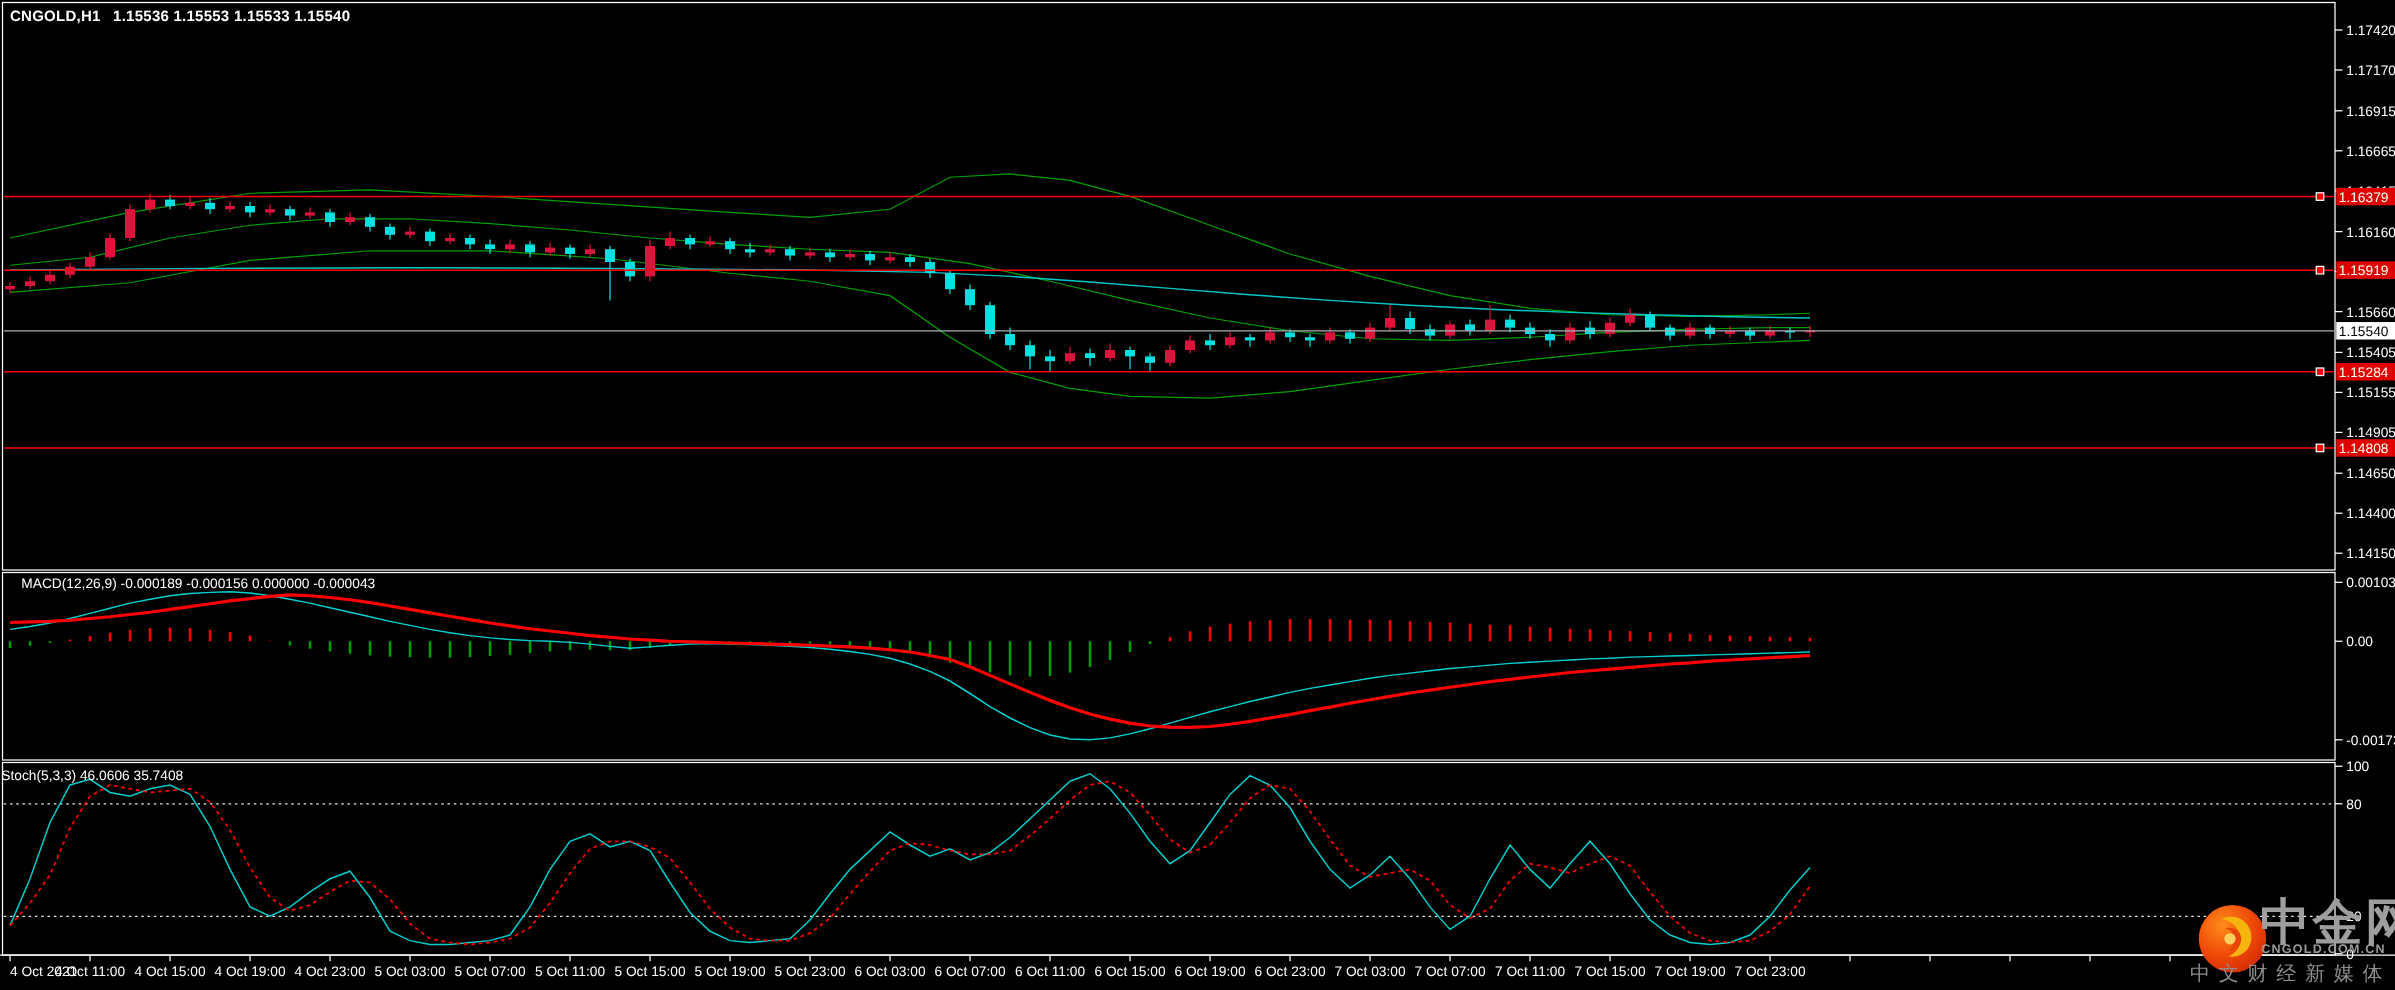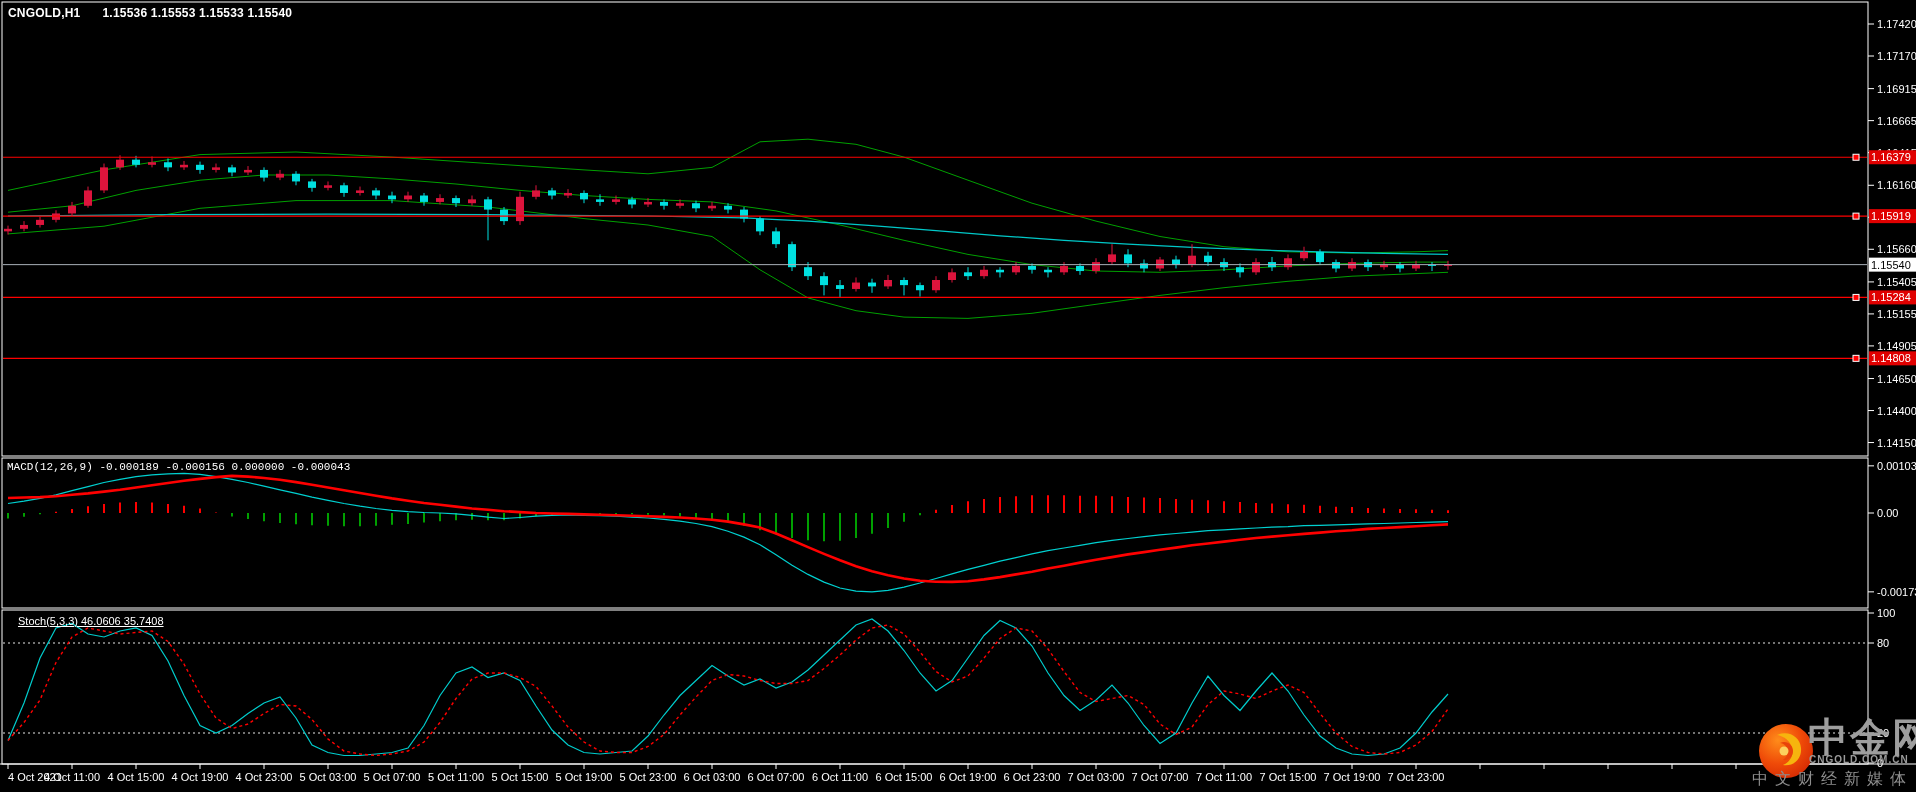--- a/index.html
+++ b/index.html
@@ -1,24 +1,24 @@
 <!DOCTYPE html>
 <html><head>
 <meta charset="utf-8">
 <style>
   html,body{margin:0;padding:0;background:#000;}
   .screen{position:relative;width:1916px;height:792px;background:#000;overflow:hidden;
           font-family:"Liberation Sans",sans-serif;}
   svg{position:absolute;left:0;top:0;}
   .title{position:absolute;left:8px;top:6px;color:#fff;font-size:12px;font-weight:700;
          letter-spacing:.2px;white-space:nowrap;}
-  .title .quotes{font-weight:700;margin-left:22px;}
+  .title .quotes{font-weight:700;margin-left:10px;}
   .ind-label{position:absolute;color:#fff;font-size:11px;font-weight:400;white-space:nowrap;}
-  #macd-label{left:7px;top:461px;font-family:Liberation Mono, monospace;}
-  #stoch-label{left:18px;top:615px;text-decoration:underline;}
+  #macd-label{left:17px;top:461px;}
+  #stoch-label{left:1px;top:615px;}
   .watermark{position:absolute;left:1750px;top:712px;width:170px;color:#9b9b9b;z-index:5;}
   .wm-logo{position:absolute;left:8px;top:8px;}
   .wm-brand{position:absolute;left:58px;top:-2px;font-size:40px;font-weight:700;
             color:#9e9e9e;letter-spacing:2px;white-space:nowrap;}
   .wm-domain{position:absolute;left:59px;top:42px;font-size:10px;font-weight:700;
              color:#9b9b9b;letter-spacing:1px;white-space:nowrap;}
   .wm-tagline{position:absolute;left:2px;top:57px;font-size:16px;color:#8d8d8d;
               letter-spacing:7px;white-space:nowrap;}
 </style>
 </head>

